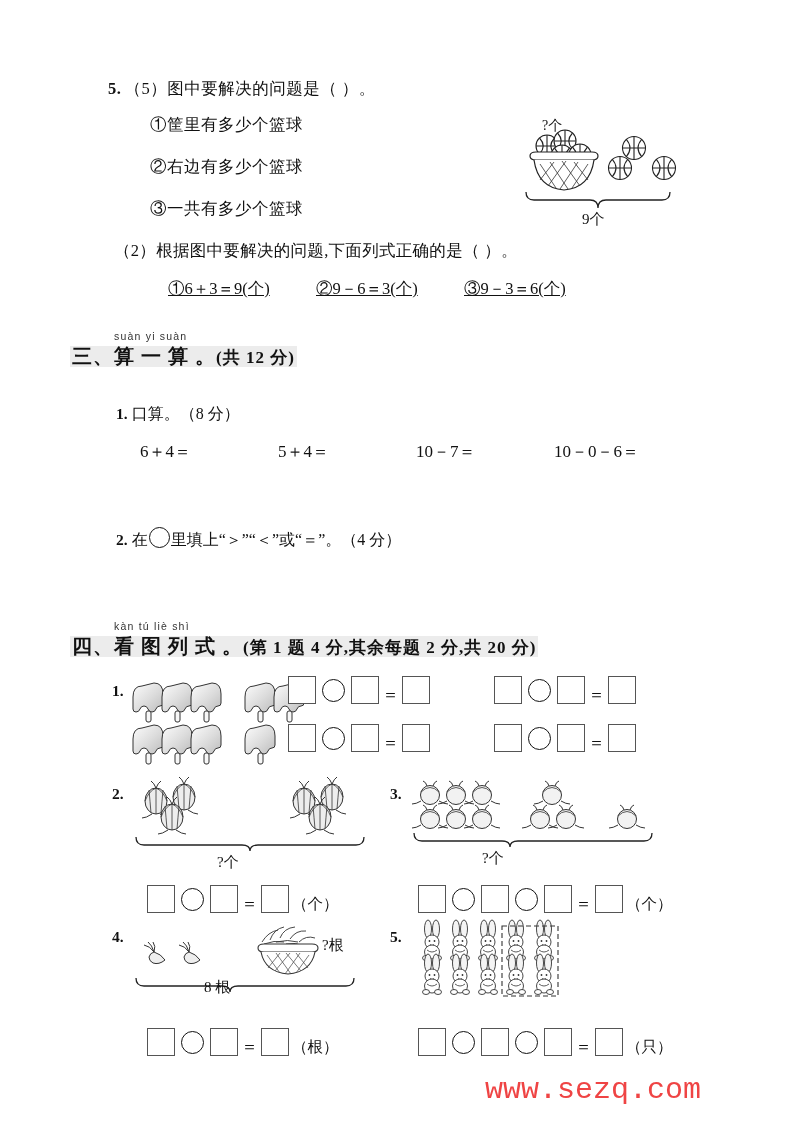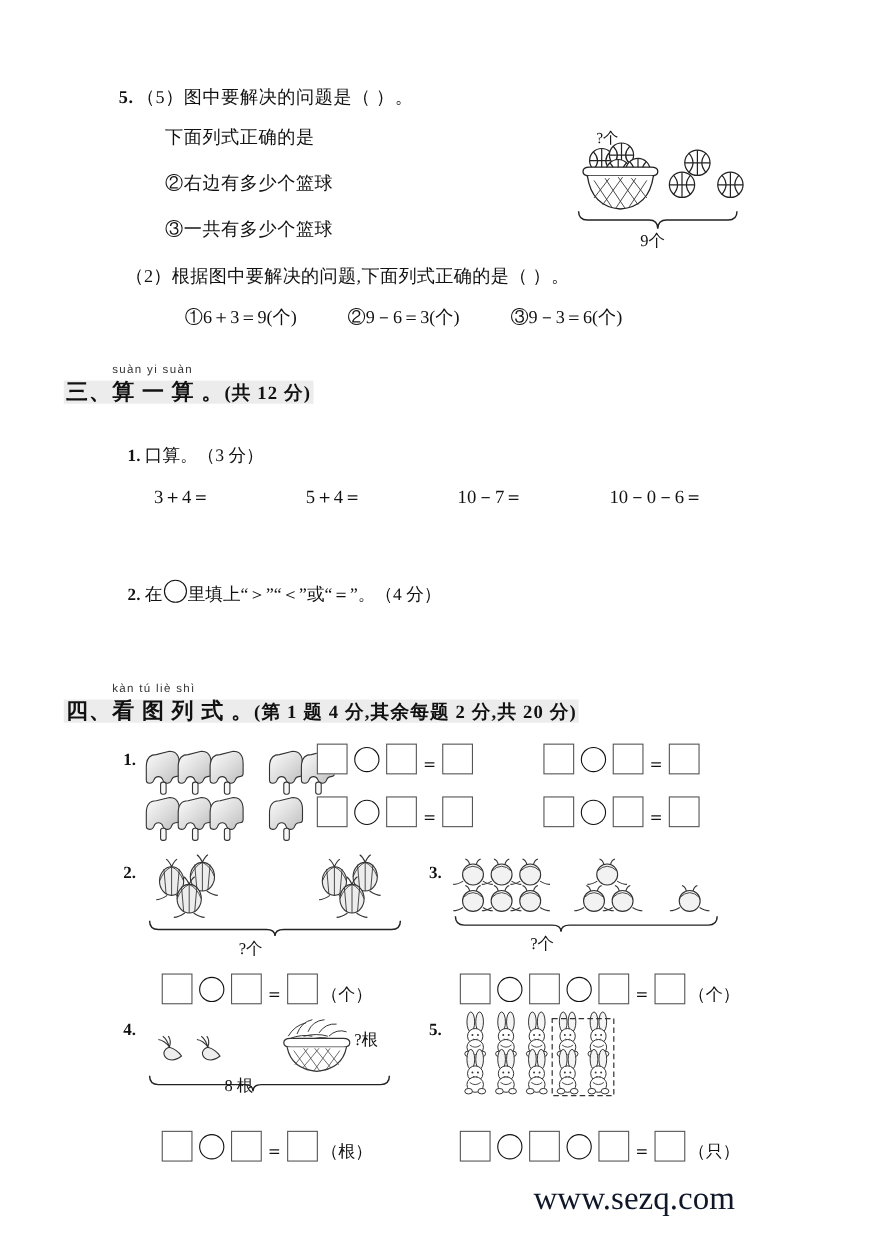--- a/index.html
+++ b/index.html
@@ -11,30 +11,30 @@
   .page{position:absolute;inset:0;}
 
   
   .q5{position:absolute;left:108px;top:78px;width:600px;}
   .q5-line1{font-size:16.5px;letter-spacing:.5px;white-space:nowrap;}
   .q5-line1 .qn{font-weight:bold;font-size:16.5px;margin-right:3px;}
   .q5-opts{margin-top:14px;margin-left:42px;}
   .q5-opts div{font-size:16.5px;margin-bottom:20px;letter-spacing:.5px;white-space:nowrap;}
   .q5-line2{margin-top:6px;margin-left:6px;font-size:16.5px;letter-spacing:.3px;white-space:nowrap;}
   .q5-formulas{margin-top:16px;margin-left:60px;font-size:16.5px;white-space:nowrap;}
-  .q5-formulas span{display:inline-block;}
+  .q5-formulas span{display:inline-block;text-decoration:underline;}
   .gap1{width:38px;}
   .gap2{width:38px;}
 
   
   .fig-basket{position:absolute;left:512px;top:106px;width:200px;height:125px;}
   .fig-basket svg{display:block;}
 
   
-  .sec{position:absolute;left:60px;}
+  .sec{position:absolute;left:72px;}
   .sec .pinyin{
     font-family:"Liberation Sans", sans-serif;font-size:10.5px;color:#333;
     letter-spacing:1.2px;margin-left:42px;margin-bottom:1px;white-space:nowrap;
   }
   .sec .hdr{
     font-size:20px;font-weight:bold;white-space:nowrap;letter-spacing:1px;
     display:inline-block;position:relative;
   }
   .sec .hdr .band{
     position:absolute;left:-2px;right:-2px;top:3px;bottom:3px;
@@ -71,37 +71,37 @@
   .unit{font-size:15.5px;margin-left:3px;vertical-align:-2px;}
   .formula-row{white-space:nowrap;}
   .formula-row .circ{margin:0 6px;}
 
   
   .item{position:absolute;}
   .item .qnum{position:absolute;left:0;top:0;}
 
   .watermark{
     position:absolute;left:485px;top:1073px;
-    font-family:Liberation Serif, serif;
-    font-size:30px;color:#0f172a;letter-spacing:0px;white-space:nowrap;
+    font-family:Liberation Mono, monospace;
+    font-size:30px;color:#ef4444;letter-spacing:0px;white-space:nowrap;
   }
 
   svg{overflow:visible;}
 </style>
 </head>
 <body>
 
 <div class="page">
 
   <div class="q5">
     <div class="q5-line1">
       <span class="qn">5.</span><span>（5）图中要解决的问题是（        ）。</span>
     </div>
     <div class="q5-opts">
-      <div>下面列式正确的是</div>
+      <div>①筐里有多少个篮球</div>
       <div>②右边有多少个篮球</div>
       <div>③一共有多少个篮球</div>
     </div>
     <div class="q5-line2">（2）根据图中要解决的问题,下面列式正确的是（        ）。</div>
     <div class="q5-formulas">
       <span>①6＋3＝9(个)</span>
       <span class="gap1"></span>
       <span>②9－6＝3(个)</span>
       <span class="gap2"></span>
       <span>③9－3＝6(个)</span>
@@ -151,24 +151,24 @@
 
   <div class="sec" style="top:330px;">
     <div class="pinyin">suàn yi suàn</div>
     <div class="hdr">
       <span class="band"></span><span>三、算 一 算 。</span><span class="sm">(共 12 分)</span>
     </div>
   </div>
 
   <div class="q1-1">
     <span class="qnum">1.</span>
-    <span>口算。（3 分）</span>
+    <span>口算。（8 分）</span>
   </div>
   <div class="oralrow" style="top:440px;">
-    <span>3＋4＝</span><span>5＋4＝</span><span>10－7＝</span><span>10－0－6＝</span>
+    <span>6＋4＝</span><span>5＋4＝</span><span>10－7＝</span><span>10－0－6＝</span>
   </div>
 
   <div class="q2-2">
     <span class="qnum">2.</span>
     <span>在</span><span class="circ-sm"></span><span>里填上“＞”“＜”或“＝”。（4 分）</span>
   </div>
 
   <div class="sec" style="top:620px;">
     <div class="pinyin">kàn tú liè shì</div>
     <div class="hdr">

